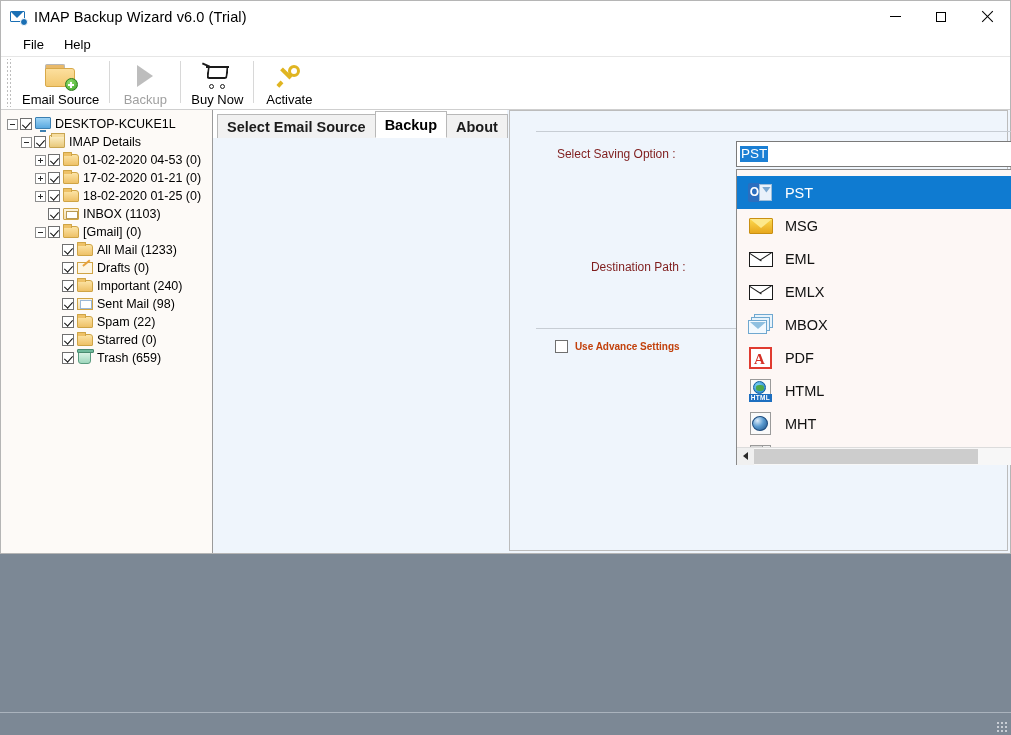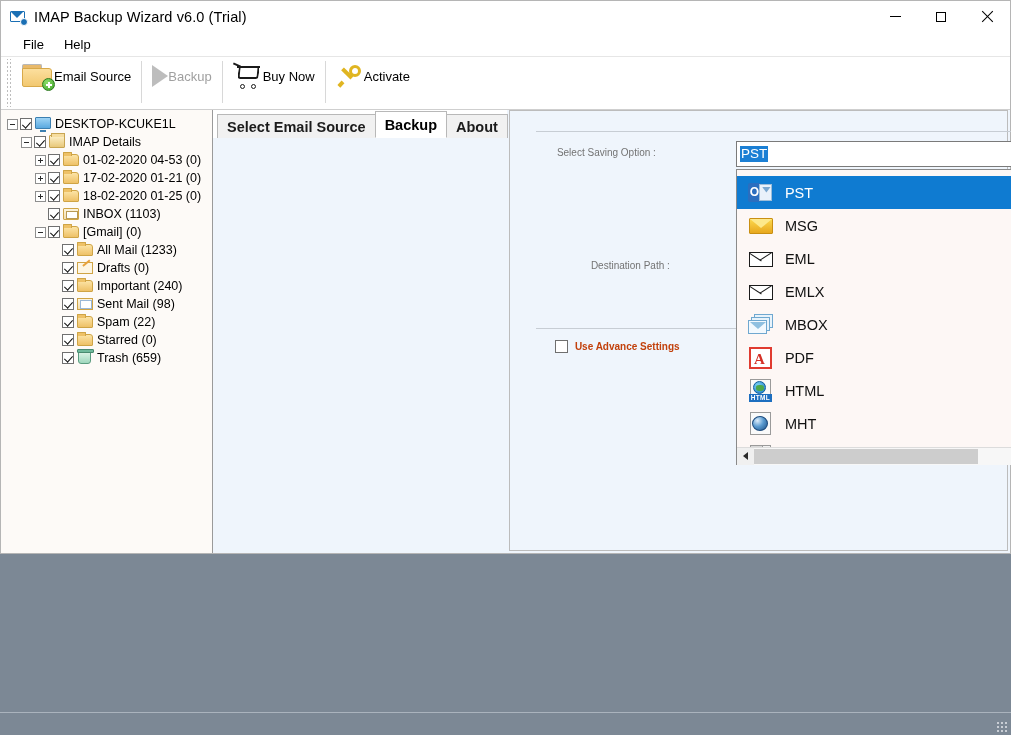--- a/index.html
+++ b/index.html
@@ -67,21 +67,21 @@
     height: 53px; min-height: 53px; background: #ffffff;
     display: flex; align-items: flex-start; padding-left: 4px;
     border-bottom: 1px solid #cfcfcf; position: relative;
   }
   .tb-grip {
     width: 6px; height: 48px; margin-top: 2px; margin-right: 3px;
     background-image: radial-gradient(#bdbdbd 1px, transparent 1px);
     background-size: 3px 4px; background-position: 1px 2px;
   }
   .tb-btn {
-    display: flex; flex-direction: row; align-items: center; justify-content: flex-start;
+    display: flex; flex-direction: column; align-items: center; justify-content: flex-start;
     min-width: 66px; padding: 3px 8px 2px 8px; cursor: default; position: relative;
   }
   .tb-btn.disabled { opacity: 1; }
   .tb-btn .ic { height: 31px; display: flex; align-items: center; justify-content: center; }
   .tb-label { font-size: 13px; color: #000; margin-top: 1px; white-space: nowrap; }
   .tb-btn.disabled .tb-label { color: #a0a0a0; }
   .tb-sep { width: 1px; height: 42px; background: #d8d8d8; margin: 4px 2px 0 2px; }
 
   
   .ic-folder { position: relative; width: 32px; height: 26px; }
@@ -252,21 +252,21 @@
     border-bottom: 1px solid #ffffff;
   }
   .tabpage {
     flex: 1; background: #eff5fc; border: 1px solid #bcbcbc; border-top: 1px solid #bcbcbc;
     margin: 0 2px 2px 2px; position: relative; min-height: 0;
   }
   .hr-line {
     position: absolute; height: 1px; background: #c7cdd4;
   }
   .field-label {
-    position: absolute; font-size: 10px; color: #737373; white-space: nowrap;
+    position: absolute; font-size: 12px; color: #7f1d1d; white-space: nowrap;
   }
   .combo {
     position: absolute; background: #ffffff; border: 1px solid #7a7a7a;
     display: flex; align-items: center; cursor: default;
   }
   .combo .sel-text {
     font-size: 13.5px; color: #ffffff; background: #1b7fd4;
     padding: 0 1px; margin-left: 3px; line-height: 16px;
   }
   .combo .arrow-box {

